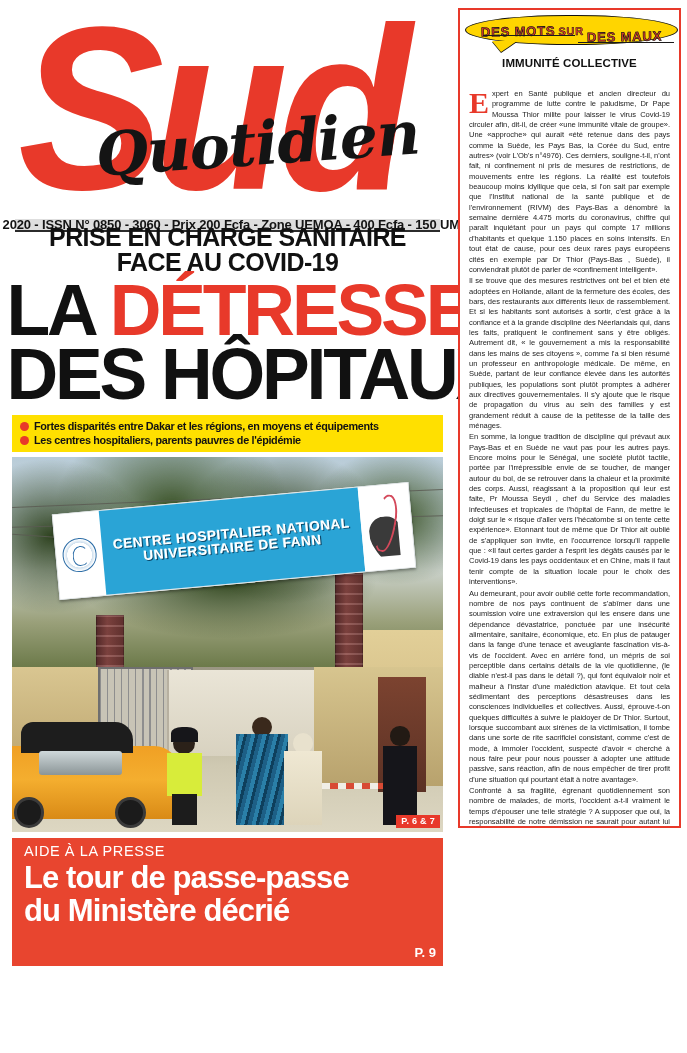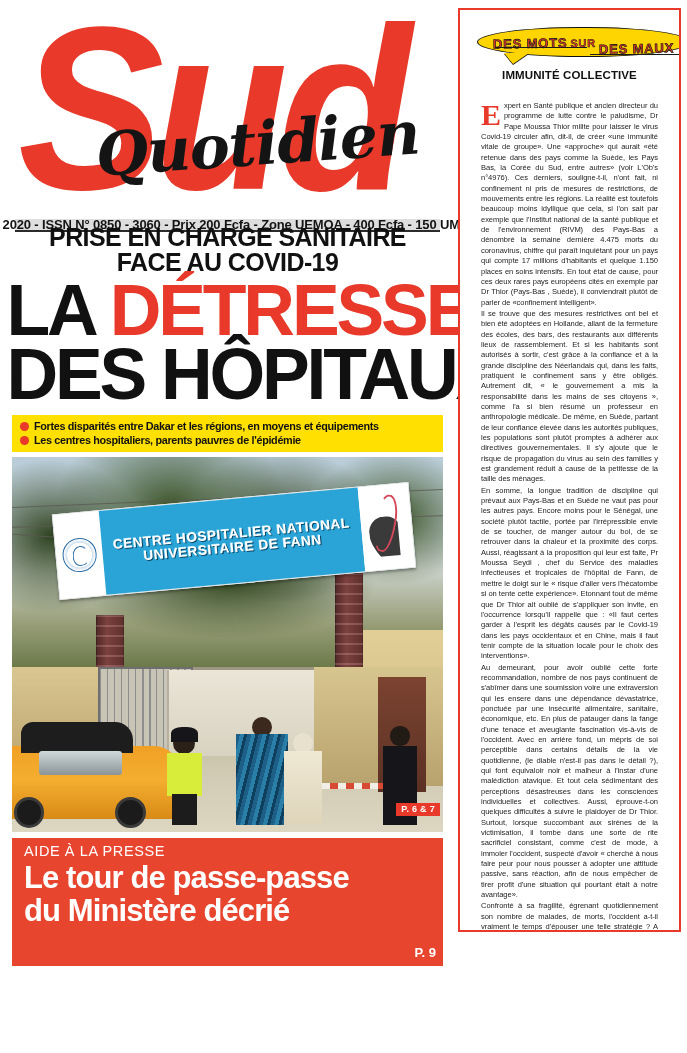--- a/index.html
+++ b/index.html
@@ -348,21 +348,21 @@
   .p-guard .body { position:absolute; left:0; top:20%; width:100%; height:80%; background:#15151a; }
 
   .barrier {
     position: absolute; right: 8%; bottom: 26%;
     width: 22%; height: 3.5%;
     background: repeating-linear-gradient(90deg, #d84a34 0 8px, #f0eee6 8px 16px);
   }
 
   .badge-pages {
     position: absolute;
-    right: 3px; bottom: 16px;
+    right: 3px; bottom: 4px;
     background: #e8392a;
     color: #fff;
     font-size: 9px;
     font-weight: bold;
     padding: 1px 5px 2px 5px;
     letter-spacing: 0.3px;
   }
 
   
   .redbox {
@@ -392,24 +392,24 @@
     right: 7px; bottom: 6px;
     color: #fff;
     font-size: 13px;
     font-weight: bold;
   }
 
   
   #side-col {
     position: absolute;
     left: 458px; top: 8px;
-    width: 223px; height: 924px;
+    width: 223px; height: 820px;
     border: 2.5px solid #e8392a;
     background: #fff;
-    padding: 12px;
+    padding: 0;
     overflow: hidden;
   }
 
   
   .bubble-wrap {
     position: relative;
     height: 40px;
     margin: 3px 3px 0 3px;
   }
   .bubble {

